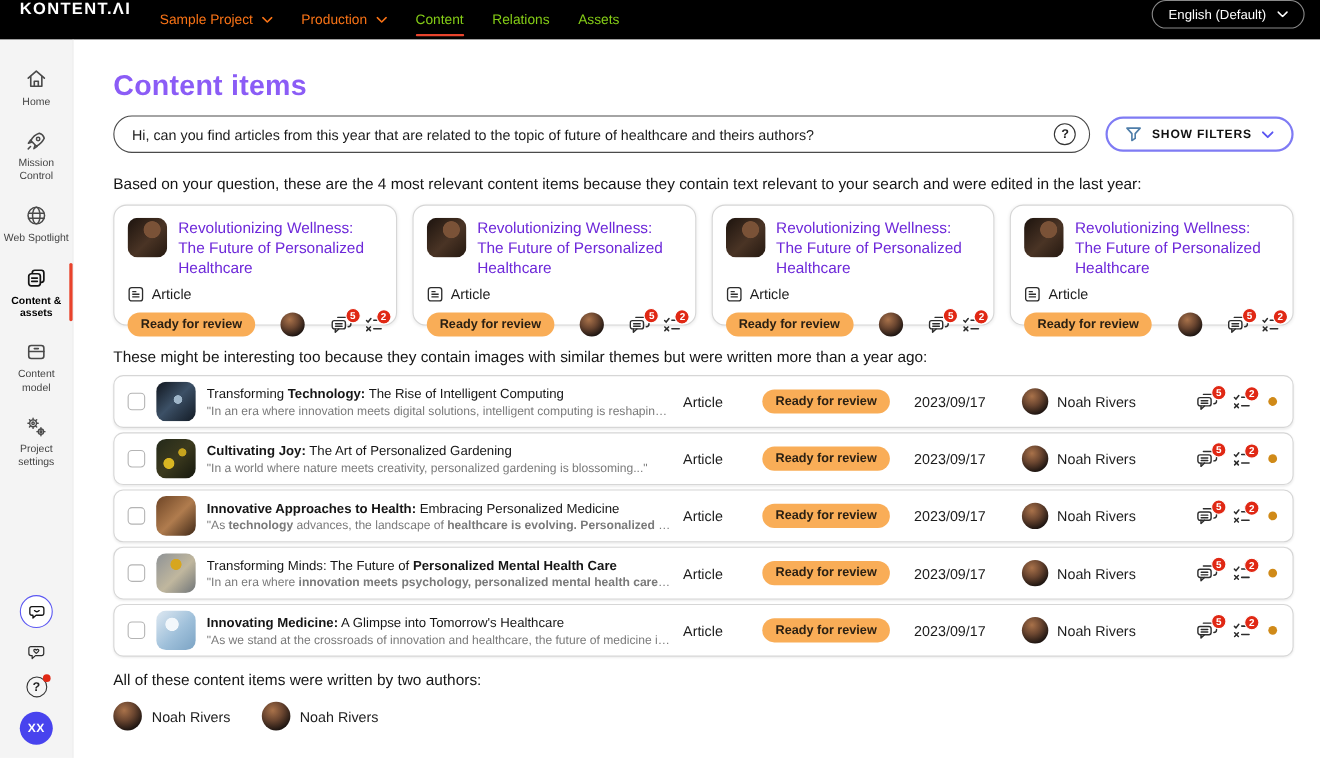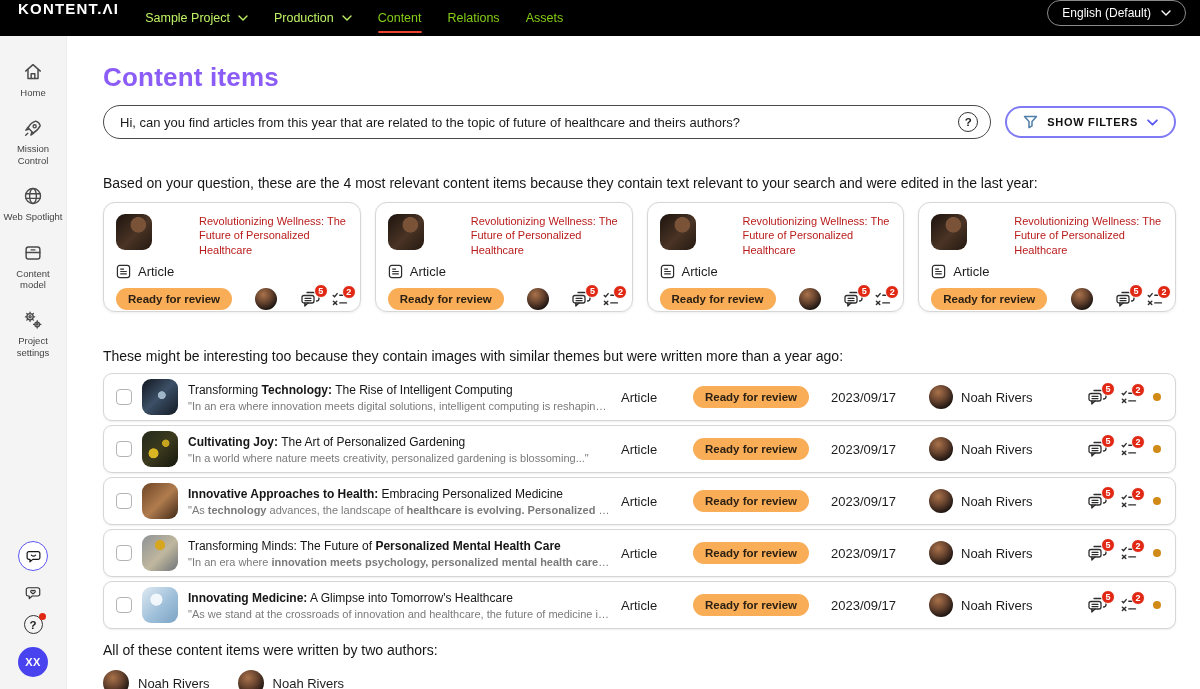--- a/index.html
+++ b/index.html
@@ -4,21 +4,21 @@
 <style>
   * { margin:0; padding:0; box-sizing:border-box; }
   html,body { width:1200px; height:689px; }
   body { font-family:"Liberation Sans", sans-serif; background:#fff; color:#1a1a1a; overflow:hidden; }
   .app { position:relative; width:1200px; height:689px; }
 
   
   .topbar { position:absolute; top:0; left:0; right:0; height:36px; background:#000; display:flex; align-items:flex-start; padding:0 14px 0 18px; color:#fff; }
   .logo { font-weight:800; font-size:15px; letter-spacing:1.2px; margin-right:26px; white-space:nowrap; }
   .tb-nav { display:flex; align-items:center; height:100%; gap:26px; }
-  .tb-menu { display:flex; align-items:center; gap:8px; background:none; border:none; color:#bef264; font-family:inherit; font-size:12.5px; cursor:pointer; }
+  .tb-menu { display:flex; align-items:center; gap:8px; background:none; border:none; color:#f97316; font-family:inherit; font-size:12.5px; cursor:pointer; }
   .tb-tab { position:relative; height:100%; display:flex; align-items:center; font-size:12.5px; color:#84cc16; cursor:pointer; }
   .tb-tab.active::after { content:""; position:absolute; left:0; right:0; bottom:3px; height:2.5px; background:#e8432c; border-radius:2px; }
   .lang-pill { margin-left:auto; display:flex; align-items:center; gap:10px; height:26px; padding:0 14px; border:1px solid #8a8a8a; border-radius:14px; background:transparent; color:#fff; font-family:inherit; font-size:12px; cursor:pointer; }
   .chev { flex:none; }
 
   
   .sidebar { position:absolute; top:36px; left:0; bottom:0; width:67px; background:#f4f4f4; border-right:1px solid #ececec; display:flex; flex-direction:column; align-items:center; padding:16px 0 12px; }
   .side-item { position:relative; width:100%; display:flex; flex-direction:column; align-items:center; gap:3px; padding:8px 2px; cursor:pointer; }
   .side-item + .side-item { margin-top:2px; }
   .side-label { font-size:9.5px; line-height:1.2; color:#444; text-align:center; width:60px; }
@@ -36,29 +36,29 @@
   
   .main { position:absolute; top:36px; left:67px; right:0; bottom:0; background:#fff; padding:26px 24px 0 36px; }
   h1 { font-size:26px; font-weight:700; letter-spacing:.2px; color:#8b5cf6; }
   .search-row { display:flex; align-items:center; gap:14px; margin-top:12px; }
   .search-pill { flex:1; display:flex; align-items:center; height:34px; border:1px solid #4a4a4a; border-radius:17px; padding:0 12px 0 16px; background:#fff; cursor:text; }
   .search-text { font-size:13px; color:#1a1a1a; white-space:nowrap; overflow:hidden; text-overflow:ellipsis; }
   .search-pill .q-circle { margin-left:auto; flex:none; width:20px; height:20px; }
   .filters-btn { flex:none; display:flex; align-items:center; gap:9px; height:32px; padding:0 16px; border:2px solid #7f7bf4; border-radius:16px; background:#fff; cursor:pointer; font-family:inherit; }
   .filters-label { font-size:11px; font-weight:700; letter-spacing:.7px; color:#111; }
 
-  .intro { font-size:14px; color:#151515; margin-top:36px; }
+  .intro { font-size:14px; color:#151515; margin-top:20px; }
 
   
   .cards { display:grid; grid-template-columns:repeat(4,1fr); gap:14px; margin-top:11px; }
   .card { height:110px; border:1px solid #d6d6d6; border-radius:12px; background:#fff; box-shadow:0 1px 3px rgba(0,0,0,.07); padding:11px 12px; cursor:pointer; }
   .card-top { display:flex; gap:10px; }
   .thumb { flex:none; width:36px; height:36px; border-radius:9px; }
   .card-thumb { background:radial-gradient(circle at 62% 30%, #7a5237 0 22%, transparent 24%), linear-gradient(135deg,#1c130e,#4a3425 55%,#241810); }
-  .card-title { font-size:11px; line-height:1.3; color:#b91c1c;margin-left:37px; }
+  .card-title { font-size:14px; line-height:1.3; color:#6d28d9; }
   .card-type { display:flex; align-items:center; gap:7px; margin-top:7px; font-size:13px; color:#1c1c1c; }
   .card-bottom { display:flex; align-items:center; justify-content:space-between; margin-top:9px; }
   .badge { display:inline-block; background:#f9ad57; color:#2b2013; font-size:11.5px; font-weight:700; padding:5px 12px; border-radius:13px; white-space:nowrap; }
   .avatar { display:inline-block; border-radius:50%; background:radial-gradient(circle at 38% 30%, #a9724a 0%, #6b4630 38%, #1f1612 75%); }
   .avatar.sm { width:22px; height:22px; }
   .avatar.rw { width:24px; height:24px; }
   .avatar.md { width:26px; height:26px; }
   .ind-group { display:flex; align-items:center; gap:12px; }
   .ind { position:relative; display:inline-flex; cursor:pointer; }
   .nbadge { position:absolute; top:-7px; right:-8px; min-width:14px; height:14px; padding:0 3px; background:#e02814; border:1.5px solid #fff; border-radius:8px; color:#fff; font-size:9px; font-weight:700; display:flex; align-items:center; justify-content:center; }
@@ -144,20 +144,30 @@
     </div>
     <div class="side-item">
       <span class="side-icon">
         <svg width="22" height="22" viewBox="0 0 24 24" fill="none" stroke="#4a4a4a" stroke-width="1.5" stroke-linecap="round">
             <circle cx="12" cy="12" r="8.2"></circle>
             <ellipse cx="12" cy="12" rx="3.7" ry="8.2"></ellipse>
             <path d="M4.3 9.6h15.4M4.3 14.6h15.4"></path>
           </svg>
       </span>
       <span class="side-label">Web Spotlight</span>
+    </div>
+    <div class="side-item active">
+      <span class="side-icon">
+        <svg width="22" height="22" viewBox="0 0 24 24" fill="none" stroke="#141414" stroke-width="1.7" stroke-linecap="round" stroke-linejoin="round">
+            <rect x="8" y="4" width="11.5" height="12" rx="2.5"></rect>
+            <rect x="4.5" y="7.5" width="11.5" height="12" rx="2.5" fill="#f4f4f4"></rect>
+            <path d="M7.5 11.8h5.5M7.5 15h5.5"></path>
+          </svg>
+      </span>
+      <span class="side-label">Content &amp; assets</span>
     </div>
     <div class="side-item">
       <span class="side-icon">
         <svg width="22" height="22" viewBox="0 0 24 24" fill="none" stroke="#4a4a4a" stroke-width="1.6" stroke-linecap="round">
             <rect x="4.5" y="5.5" width="15" height="13" rx="2.5"></rect>
             <path d="M4.5 11.5h15"></path>
             <path d="M10 8.6h4"></path>
           </svg>
       </span>
       <span class="side-label">Content model</span>

